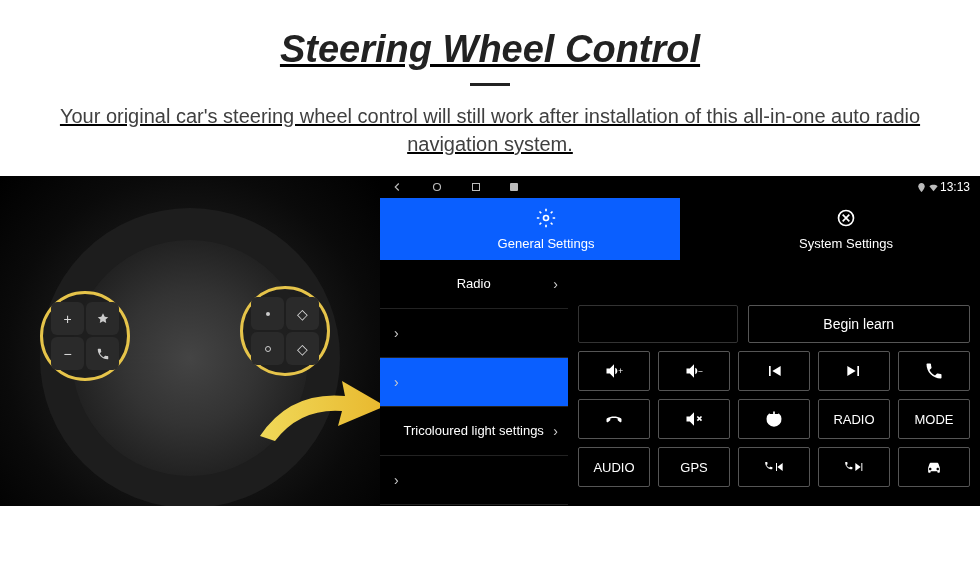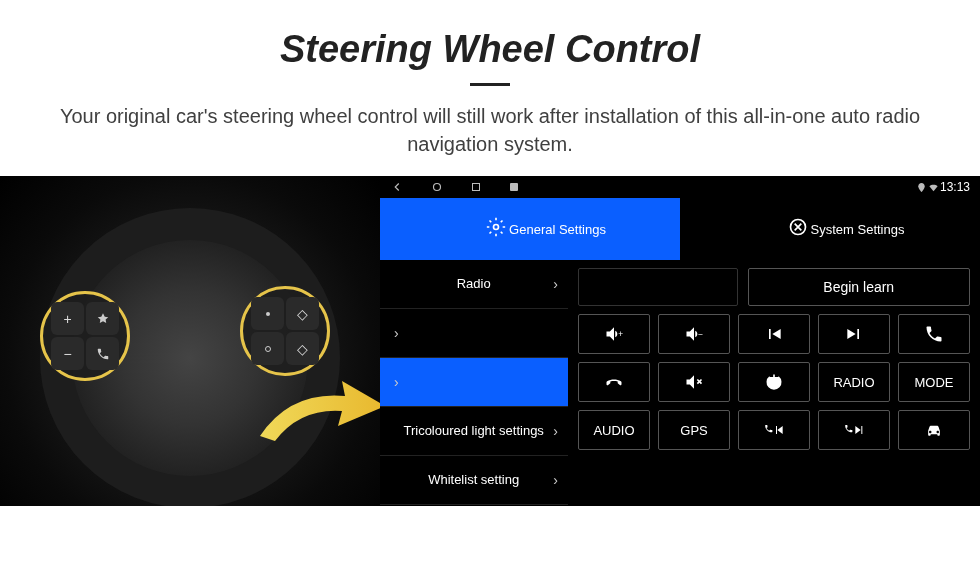--- a/index.html
+++ b/index.html
@@ -6,20 +6,21 @@
     body {
       width: 980px;
       height: 562px;
       font-family: Arial, sans-serif;
       background: #fff;
       overflow: hidden;
     }
     .header {
       text-align: center;
       padding-top: 28px;
+      text-decoration: underline;
     }
     .title {
       font-size: 38px;
       font-weight: bold;
       color: #222;
       font-style: italic;
     }
     .title-underline {
       width: 40px;
       height: 3px;
@@ -104,21 +105,21 @@
     .statusbar-left { display: flex; gap: 26px; align-items: center; }
     .statusbar-right { margin-left: auto; display: flex; align-items: center; }
     .nav-icon { color: #bbb; display: inline-flex; }
     .tabs {
       display: flex;
       height: 62px;
     }
     .tab {
       flex: 1;
       display: flex;
-      flex-direction: row;
+      flex-direction: column;
       align-items: center;
       justify-content: center;
       gap: 3px;
       cursor: pointer;
       padding-left: 32px;
     }
     .tab.active { background: #0a5fff; }
     .tab-icon { font-size: 18px; }
     .tab-label { font-size: 13px; }
     .body-row {
@@ -148,20 +149,21 @@
       flex: 1;
       padding: 8px 10px;
       display: flex;
       flex-direction: column;
       gap: 8px;
     }
     .top-action-row {
       display: flex;
       gap: 10px;
       height: 38px;
+      margin-top: 37px;
     }
     .spacer-box {
       flex: 1;
       border: 1px solid #333;
       border-radius: 2px;
     }
     .begin-btn {
       flex: 1.4;
       border: 1px solid #555;
       border-radius: 2px;
@@ -317,21 +319,20 @@
           <span class="chev">›</span>
         </div>
         <div class="sidebar-item active">
           <span class="chev">›</span>
         </div>
         <div class="sidebar-item">
           <span class="lbl">Tricoloured light settings</span>
           <span class="chev">›</span>
         </div>
         <div class="sidebar-item">
-          <span class="lbl">Whitelist setting</span>
           <span class="chev">›</span>
         </div>
       </div>
 
       <div class="right-panel">
         <div class="top-action-row">
           <div class="spacer-box"></div>
           <div class="begin-btn">
             <span>Begin learn</span>
           </div>

